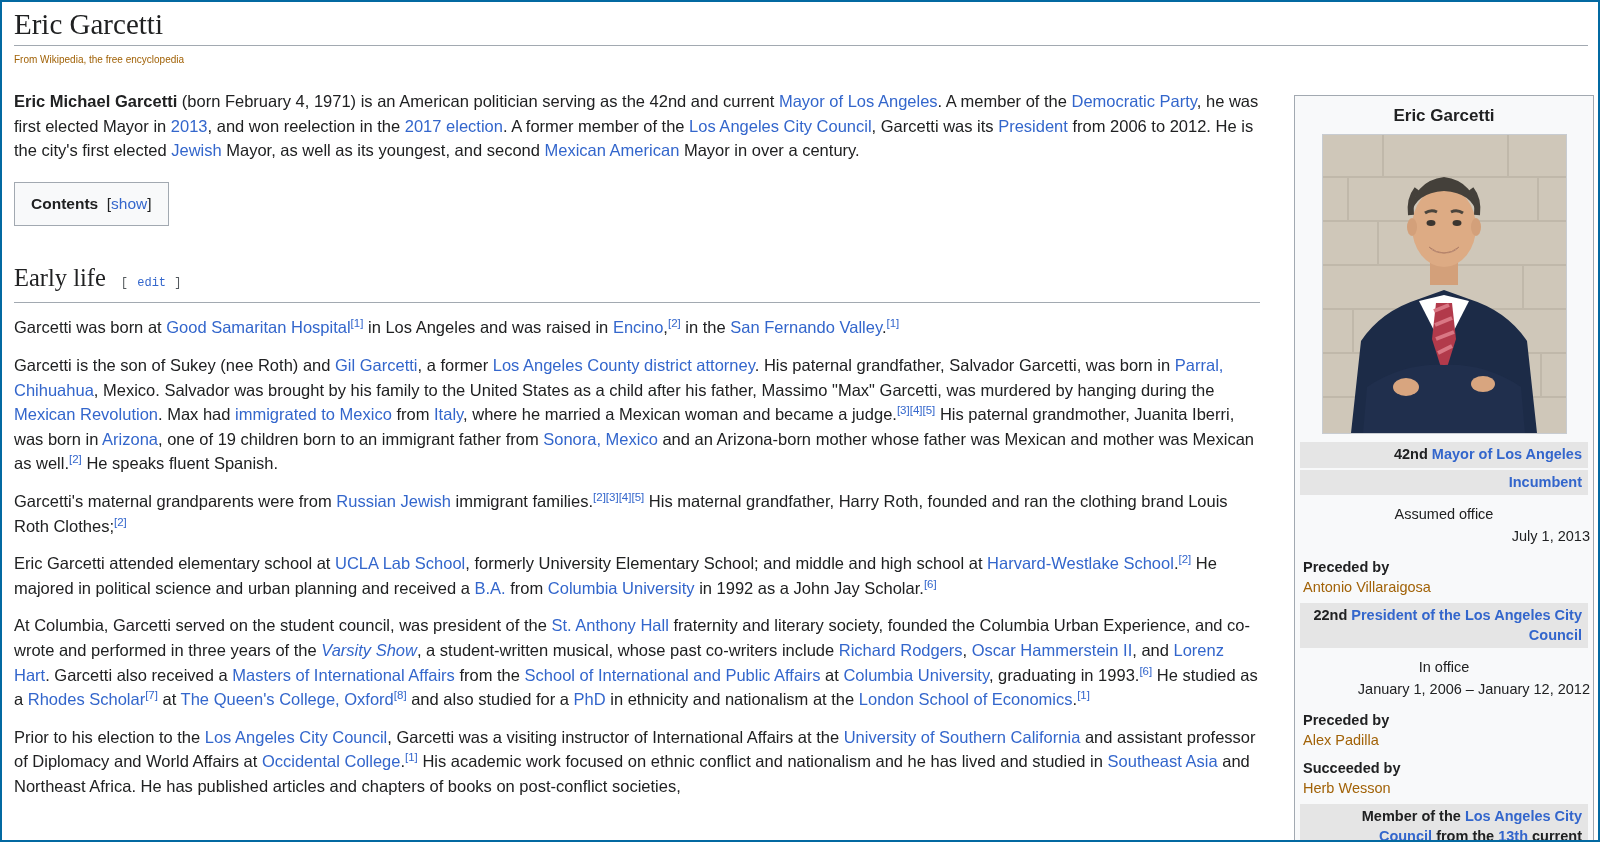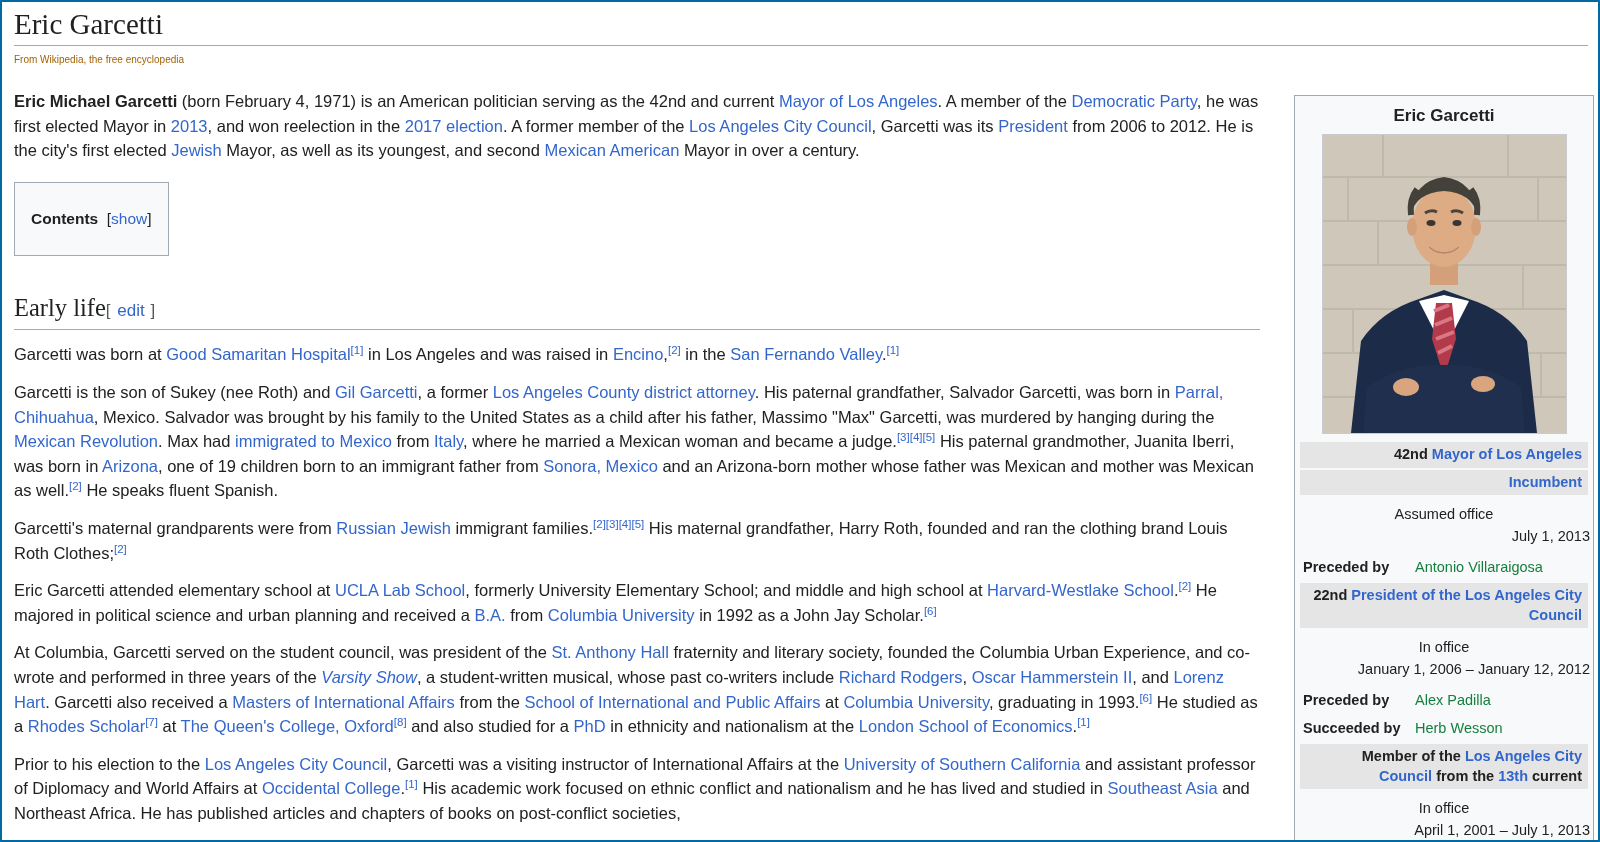--- a/index.html
+++ b/index.html
@@ -17,47 +17,47 @@
   .subtitle{font-size:10px;color:#a16207;margin-top:8px;}
   .main{width:1246px; margin-top:24px; font-size:16.5px; line-height:24.6px;}
   .main p{margin:0 0 13px 0;}
   a.wl{color:#3366cc;text-decoration:none;cursor:pointer;}
   a.wl.it{font-style:italic;}
   a.wl.bold{font-weight:bold;}
   sup.ref{font-size:11.5px;line-height:0;vertical-align:super;}
   sup.ref a{color:#3366cc;text-decoration:none;}
   .contents-box{
     display:inline-block;border:1px solid #a2a9b1;background:#f8f9fa;
-    padding:24px 16px;font-size:15.5px;margin:6px 0 8px 0;
+    padding:9px 16px;font-size:15.5px;margin:6px 0 8px 0;
   }
   .contents-box .br{color:#202122;}
   h2.sec{
     font-family:"Liberation Serif","DejaVu Serif",serif;font-weight:400;
     font-size:24.5px;margin:30px 0 12px 0;padding-bottom:5px;
     border-bottom:1px solid #a2a9b1;line-height:27px;
   }
-  .editsec{font-size:17px;font-family:Liberation Sans, sans-serif;color:#54595d;margin-left:0;letter-spacing:1px;}
+  .editsec{font-size:12px;font-family:Liberation Mono, monospace;color:#54595d;margin-left:15px;letter-spacing:1px;}
   .editsec a{letter-spacing:0;}
   
   .infobox{
     position:absolute;left:1292px;top:93px;width:292px;
     border:1px solid #a2a9b1;background:#f8f9fa;padding:3px 3px 6px 3px;
     font-size:14.5px;line-height:20px;
   }
   .ib-title{font-size:17px;font-weight:bold;text-align:center;padding:7px 0 8px 0;}
   .ib-photobox{width:243px;height:298px;margin:0 auto 8px auto;border:1px solid #c8ccd1;background:#cfc7b9;}
   .band{
     background:#e5e5e5;text-align:right;font-weight:bold;
     padding:3px 6px;margin:2px 2px 2px 2px;line-height:19.5px;
   }
   .office{text-align:center;font-weight:normal;margin-top:9px;}
   .ib-date{text-align:right;margin:2px 0 7px 0;}
-  .kv{display:flex;padding:4px 2px 4px 5px;align-items:flex-start;}
+  .kv{display:flex;padding:4px 2px 4px 5px;align-items:flex-start;flex-direction:column;}
   .kv .k{font-weight:bold;width:112px;flex:none;}
-  .kv .v{color:#15803d;text-decoration:none;}
+  .kv .v{color:#a16207;text-decoration:none;}
 </style>
 </head>
 <body>
 
 <div class="frame">
   <div class="page">
     <h1 class="pagetitle">Eric Garcetti</h1>
     <div class="subtitle">From Wikipedia, the free encyclopedia</div>
 
     <div class="main">

